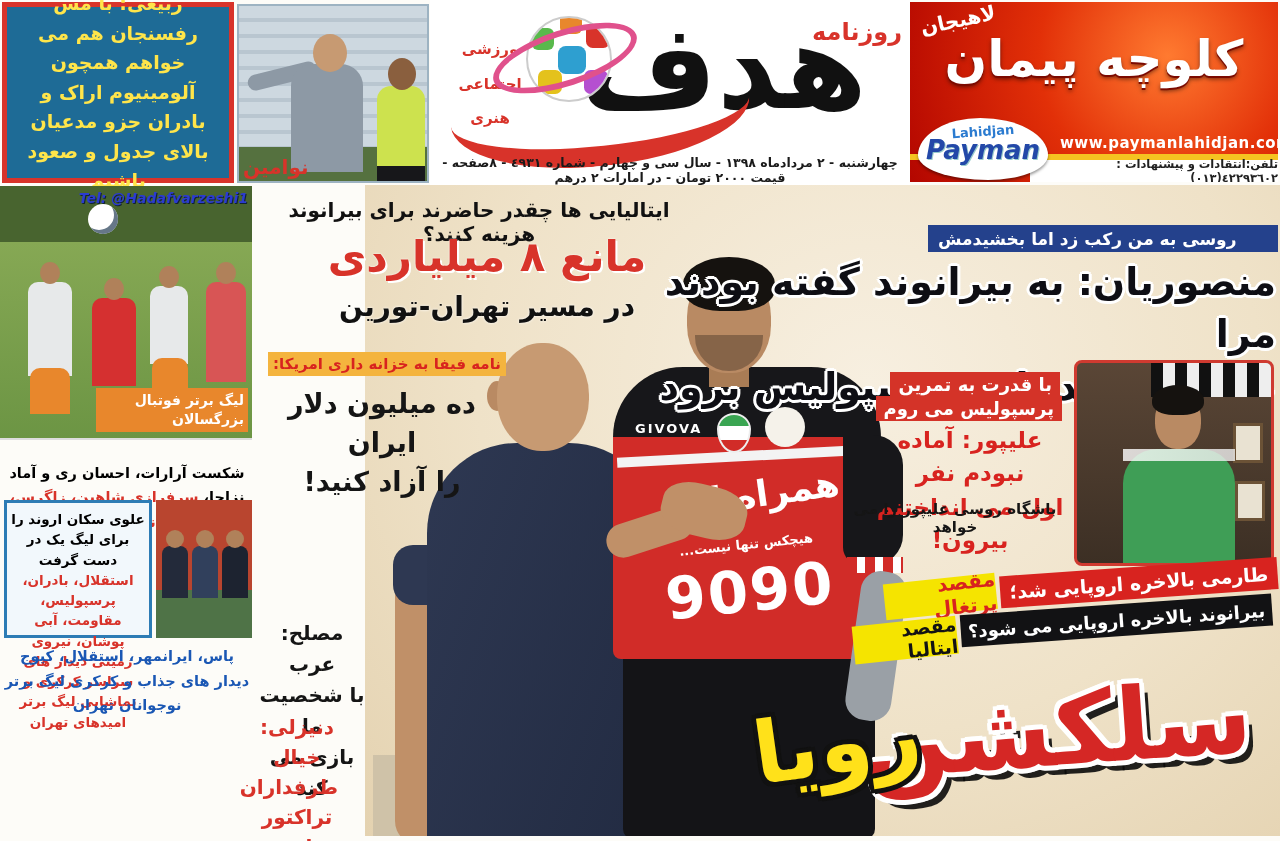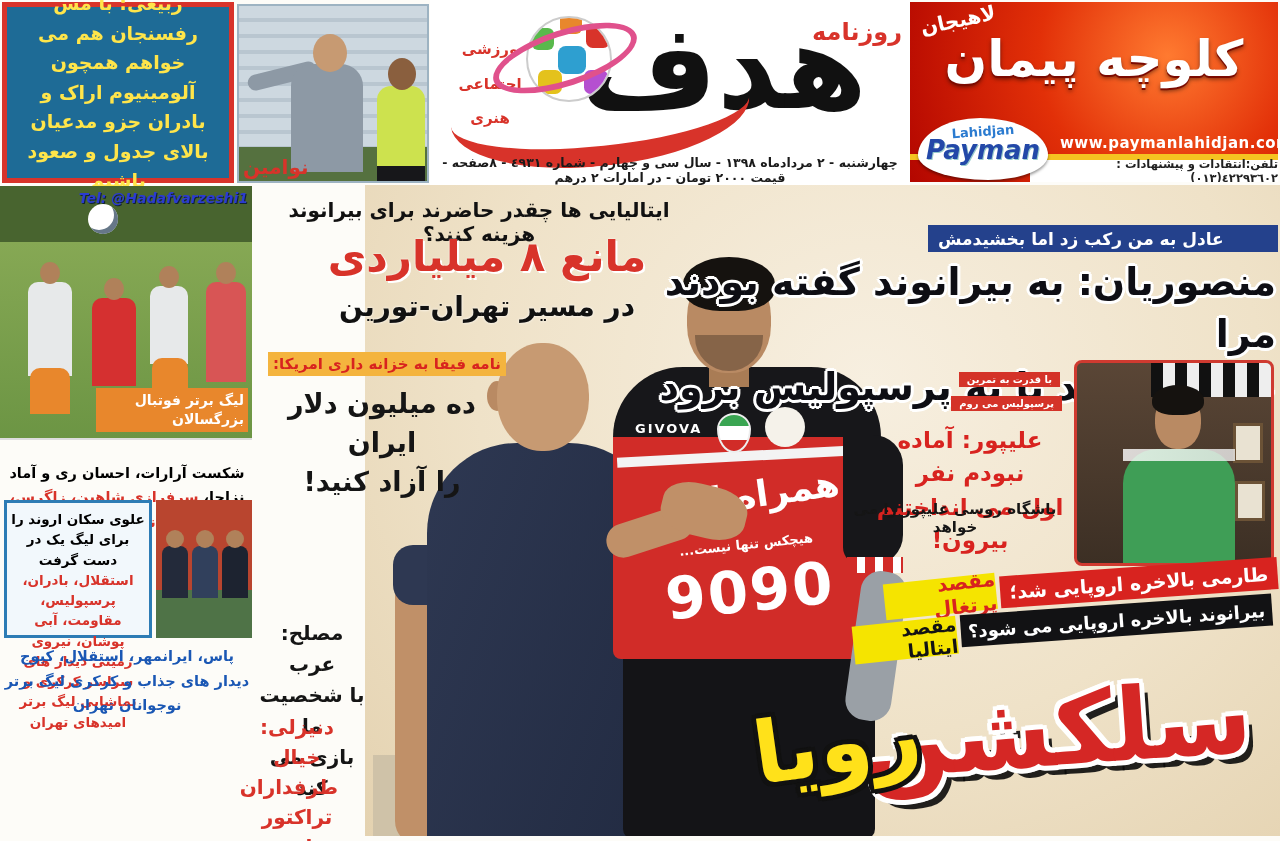--- a/index.html
+++ b/index.html
@@ -122,21 +122,21 @@
   .mosleh{left:256px;top:618px;width:112px;text-align:center;color:#151515;font-size:20px;font-weight:bold;line-height:1.55;}
   .denizli{left:256px;top:712px;width:82px;text-align:center;color:#d8332a;font-size:20px;font-weight:bold;line-height:1.5;}
 
   
   .bar-light{right:2px;top:195px;width:290px;height:27px;background:#cfe9f5;color:#111;font-size:17px;font-weight:bold;
              display:flex;align-items:center;justify-content:flex-end;padding:0 10px;}
   .bar-dark{right:2px;top:225px;width:350px;height:27px;background:#24418c;color:#fff;font-size:17px;font-weight:bold;
             display:flex;align-items:center;justify-content:flex-end;padding:0 10px;}
   .main-hl{right:4px;top:256px;width:640px;text-align:right;color:#0e0e14;font-size:38px;font-weight:bold;line-height:1.38;
            text-shadow:-2px -2px 0 #fff,2px -2px 0 #fff,-2px 2px 0 #fff,2px 2px 0 #fff,0 3px 0 #fff,0 -3px 0 #fff,3px 0 0 #fff,-3px 0 0 #fff;}
-  .chip-red{position:absolute;background:#d43328;color:#fff;font-size:10px;font-weight:bold;text-align:center;
+  .chip-red{position:absolute;background:#d43328;color:#fff;font-size:18px;font-weight:bold;text-align:center;
             padding:2px 8px;}
   .alipour{right:210px;top:424px;width:200px;text-align:center;color:#d8231f;font-size:23px;font-weight:bold;line-height:1.45;}
   .alipour-sub{right:210px;top:500px;width:230px;text-align:center;color:#151515;font-size:15px;font-weight:bold;}
   .taremi{left:1074px;top:360px;width:200px;height:206px;border:3px solid #cf3a30;border-radius:8px;
           background:linear-gradient(#5a4636,#3c2f24);overflow:hidden;}
   .awning{position:absolute;right:0;top:0;width:120px;height:34px;
           background:repeating-linear-gradient(90deg,#111 0 12px,#eee 12px 24px);}
   .t-head{position:absolute;left:78px;top:30px;width:46px;height:56px;background:#b98a63;border-radius:46%;}
   .t-hair{position:absolute;left:75px;top:22px;width:52px;height:30px;background:#15120f;border-radius:50% 50% 40% 40%;}
   .t-torso{position:absolute;left:46px;top:86px;width:112px;height:120px;background:#3f9e56;border-radius:34px 34px 0 0;}
@@ -296,21 +296,21 @@
 را آزاد کنید!</div>
   <div class="abs mosleh pre rtl">مصلح: عرب
 با شخصیت ما
 بازی می کند</div>
   <div class="abs denizli pre rtl">دنیزلی:
 خیال
 طرفداران
 تراکتور
 راحت</div>
 
-  <div class="abs bar-dark rtl">عادل به من رکب زد اما بخشیدمش</div>
+  <div class="abs bar-dark rtl">روسی به من رکب زد اما بخشیدمش</div>
   <div class="abs main-hl pre rtl">منصوریان: به بیرانوند گفته بودند مرا
 عصبانی کند تا به پرسپولیس برود</div>
 
   <div class="chip-red rtl" style="right:220px;top:372px;">با قدرت به تمرین</div>
   <div class="chip-red rtl" style="right:218px;top:396px;">پرسپولیس می روم</div>
   <div class="abs alipour pre rtl">علیپور: آماده نبودم نفر
 اول می انداختنم بیرون!</div>
   <div class="abs alipour-sub rtl">باشگاه روسی علیپور را می خواهد</div>
 
   <div class="abs taremi">

